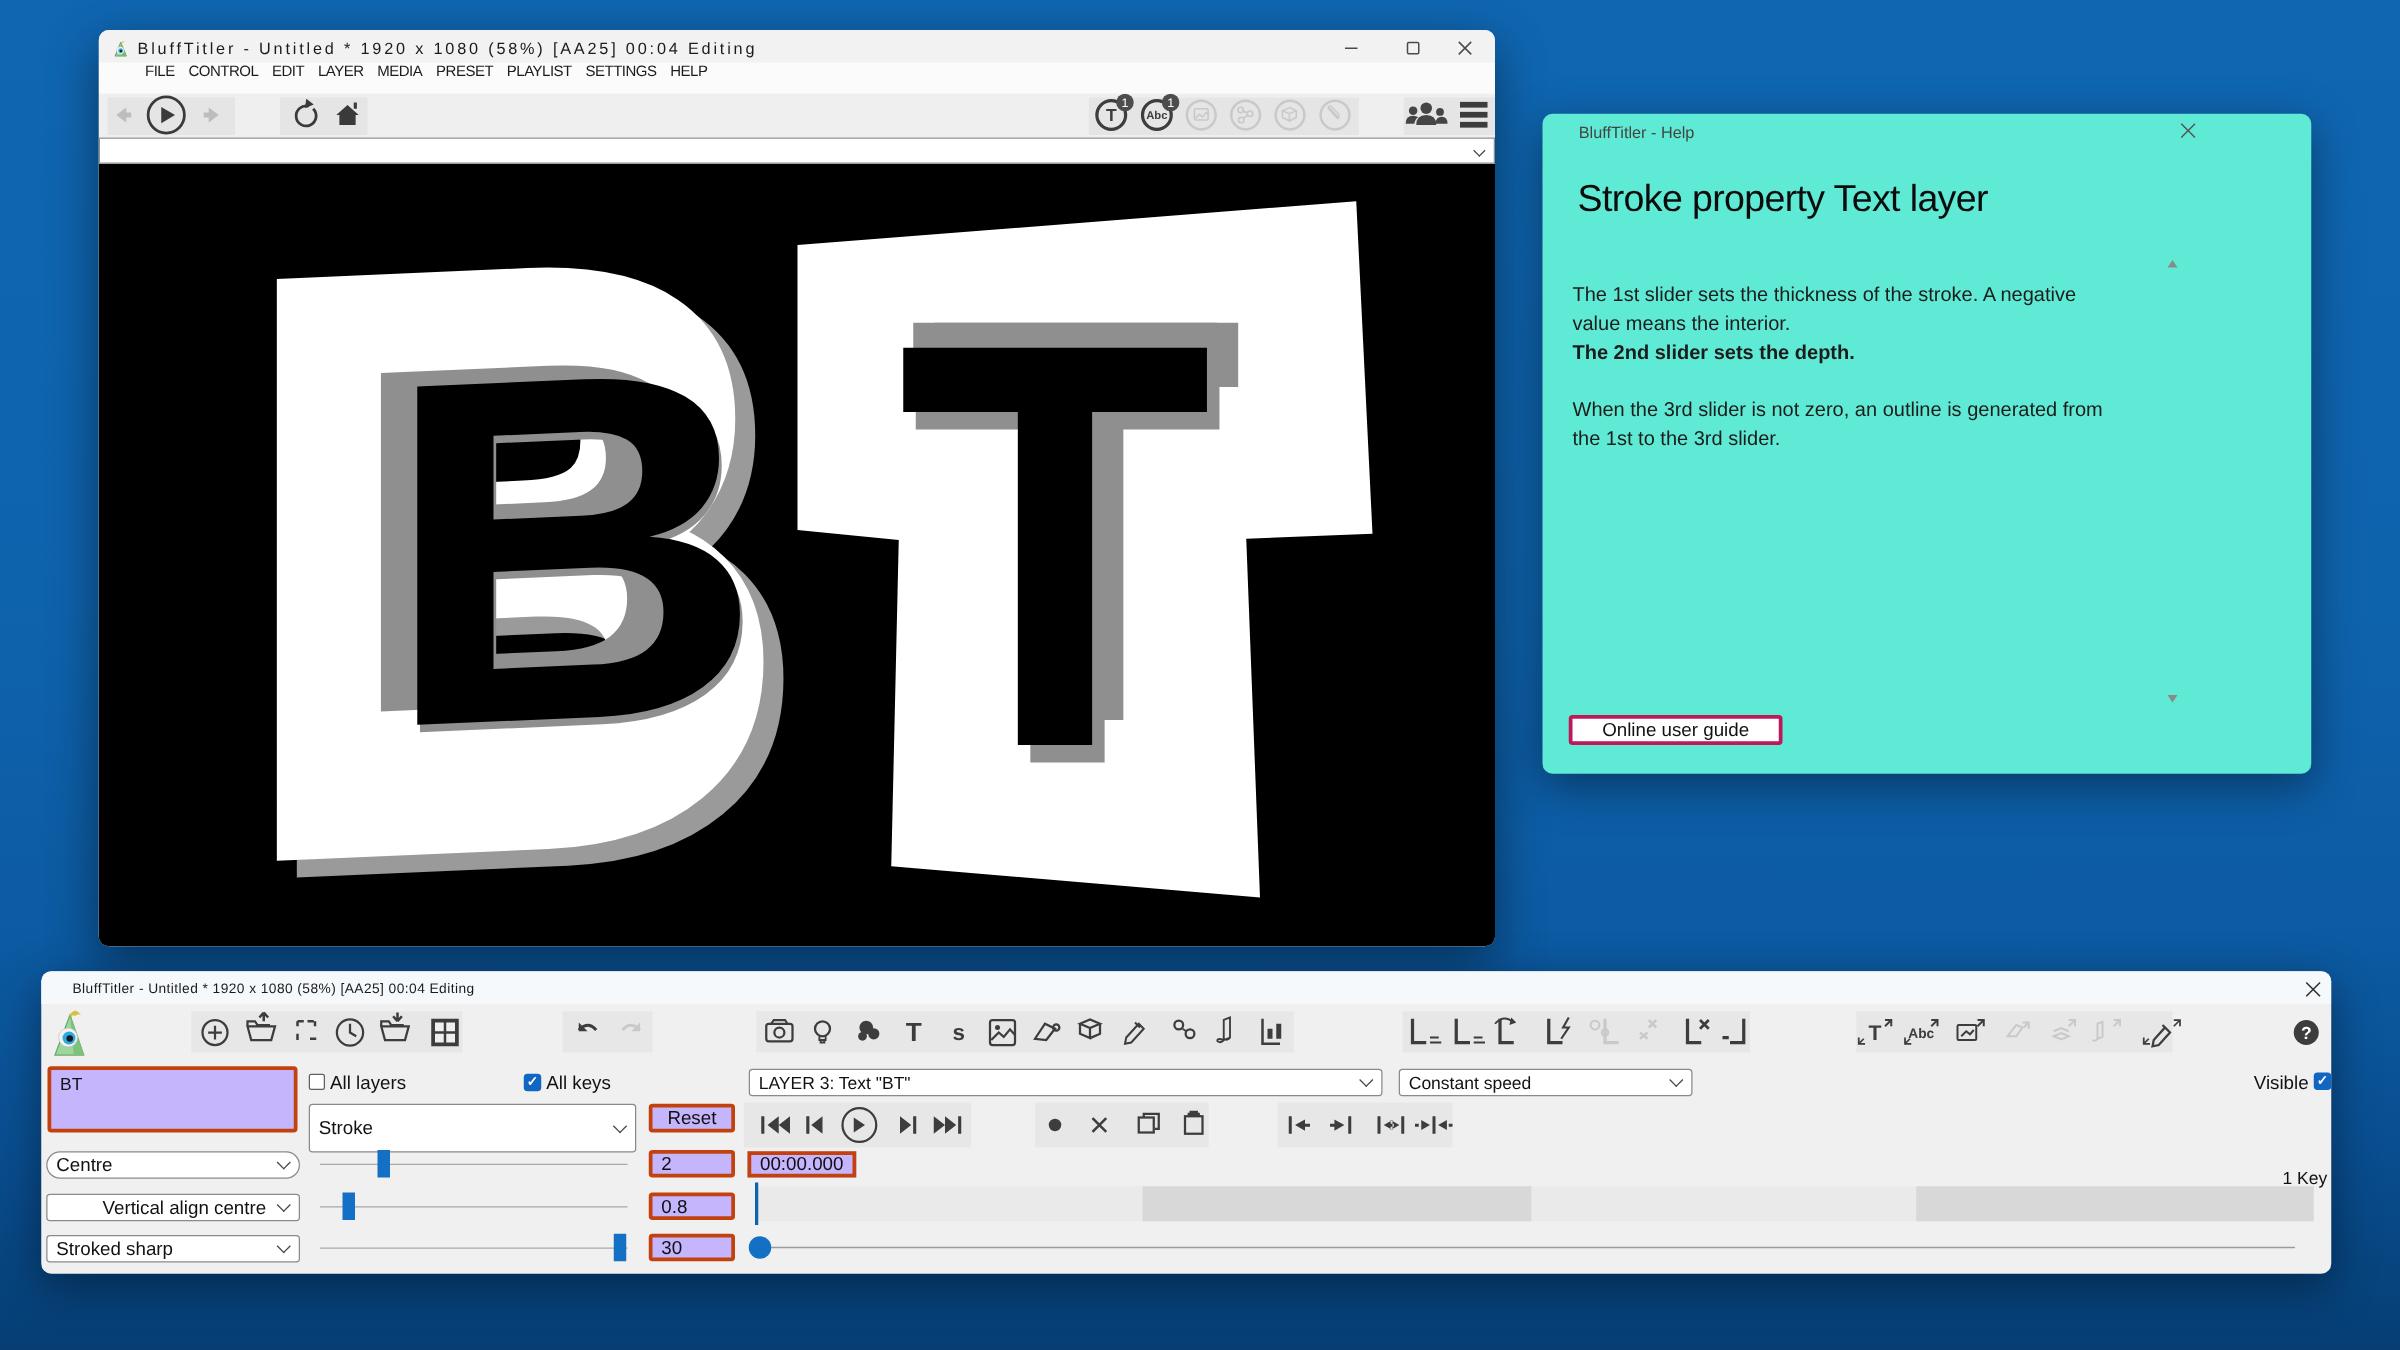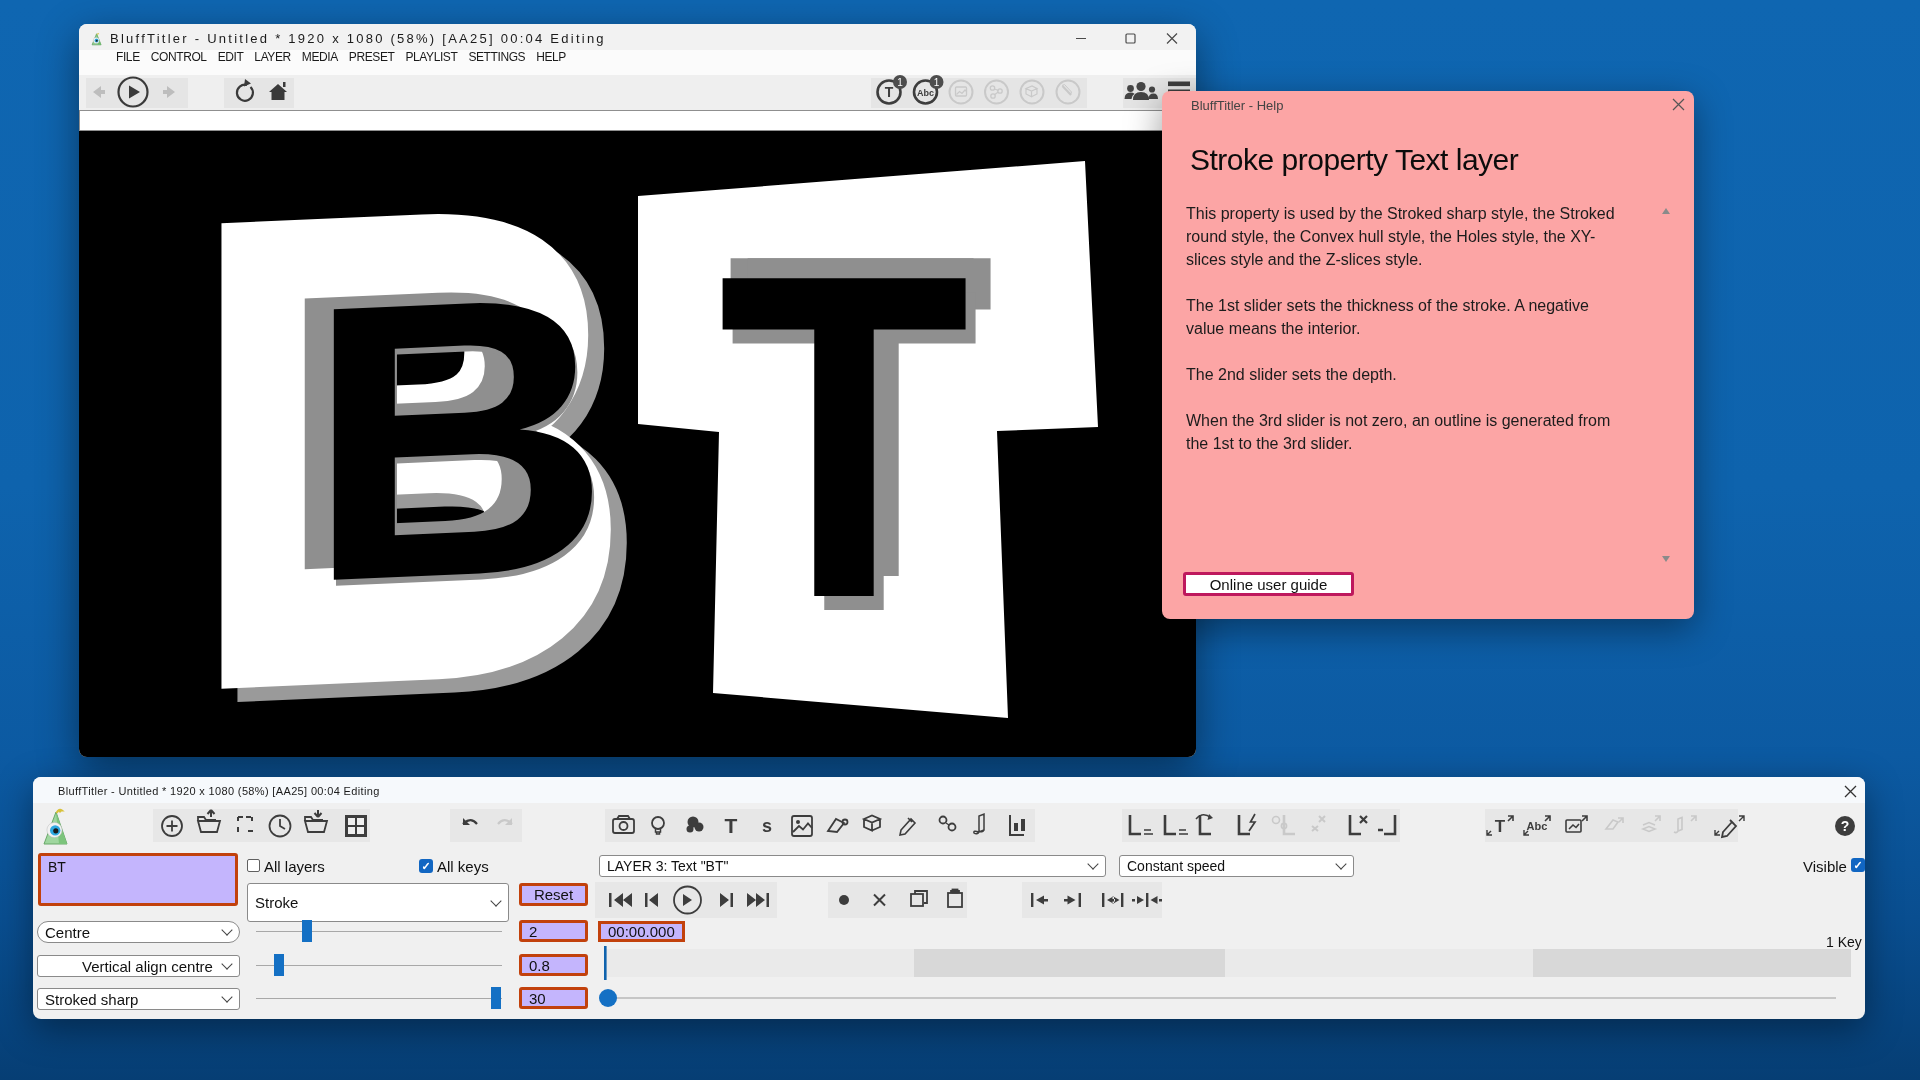--- a/index.html
+++ b/index.html
@@ -133,30 +133,29 @@
     <polygon points="639,196 1086,161 1099,427 998,431 1009,718 714,693 720,432 639,424" fill="#ffffff"></polygon>
     <g font-family="Liberation Sans" font-weight="bold">
       <text x="845" y="596" font-size="462" fill="#8f8f8f" text-anchor="middle" transform="translate(8,-20) translate(845,596) scale(0.893,1) translate(-845,-596)">T</text>
       <text x="845" y="596" font-size="462" fill="#8f8f8f" text-anchor="middle" transform="translate(25,-20) translate(845,596) scale(0.893,1) translate(-845,-596)">T</text>
       <text x="845" y="596" font-size="462" fill="#8f8f8f" text-anchor="middle" transform="translate(10,14) translate(845,596) scale(0.893,1) translate(-845,-596)">T</text>
       <text x="845" y="596" font-size="462" fill="#000" text-anchor="middle" transform="translate(845,596) scale(0.893,1) translate(-845,-596)">T</text>
     </g>
   </svg>
 </div>
 
-<div class="win" id="helpwin" style="left:1162px; top:91px; width:532px; height:528px; border-radius:8px; box-shadow:0 10px 36px rgba(0,0,0,0.4); background:#fca5a5;">
+<div class="win" id="helpwin" style="left:1234px; top:91px; width:615px; height:528px; border-radius:8px; box-shadow:0 10px 36px rgba(0,0,0,0.4); background:#5eead4;">
   <div class="abs" style="left:29px; top:7px; font-size:13px; color:#444;">BluffTitler - Help</div>
   <svg class="abs" style="left:510px; top:7px;" width="13" height="13" viewBox="0 0 13 13">
     <path d="M1 1 L12 12 M12 1 L1 12" stroke="#555" stroke-width="1.2"></path>
   </svg>
   <div class="abs" style="left:28px; top:52px; font-size:30px; color:#0c0c0c; letter-spacing:-0.5px;">Stroke property Text layer</div>
   <div class="abs" style="left:24px; top:111px; width:438px; font-size:16px; line-height:23px; color:#1c1c1c;">
-    <p>This property is used by the Stroked sharp style, the Stroked round style, the Convex hull style, the Holes style, the XY-slices style and the Z-slices style.</p>
     <p style="margin-top:23px;">The 1st slider sets the thickness of the stroke. A negative value means the interior.</p>
-    <p style="margin-top:23px;">The 2nd slider sets the depth.</p>
+    <p style="font-weight:bold;">The 2nd slider sets the depth.</p>
     <p style="margin-top:23px;">When the 3rd slider is not zero, an outline is generated from the 1st to the 3rd slider.</p>
   </div>
   <svg class="abs" style="left:498px; top:115px;" width="12" height="10" viewBox="0 0 12 10">
       <path d="M6 2 L10 8 L2 8 Z" fill="#8a8a8a"></path>
     </svg>
   <svg class="abs" style="left:498px; top:463px;" width="12" height="10" viewBox="0 0 12 10">
       <path d="M6 8 L10 2 L2 2 Z" fill="#8a8a8a"></path>
     </svg>
   <div class="abs" style="left:21px; top:481px; width:171px; height:24px; background:#fff; border:3px solid #be185d; border-radius:3px; font-size:15px; color:#111; display:flex; align-items:center; justify-content:center;">Online user guide</div>
 </div>

